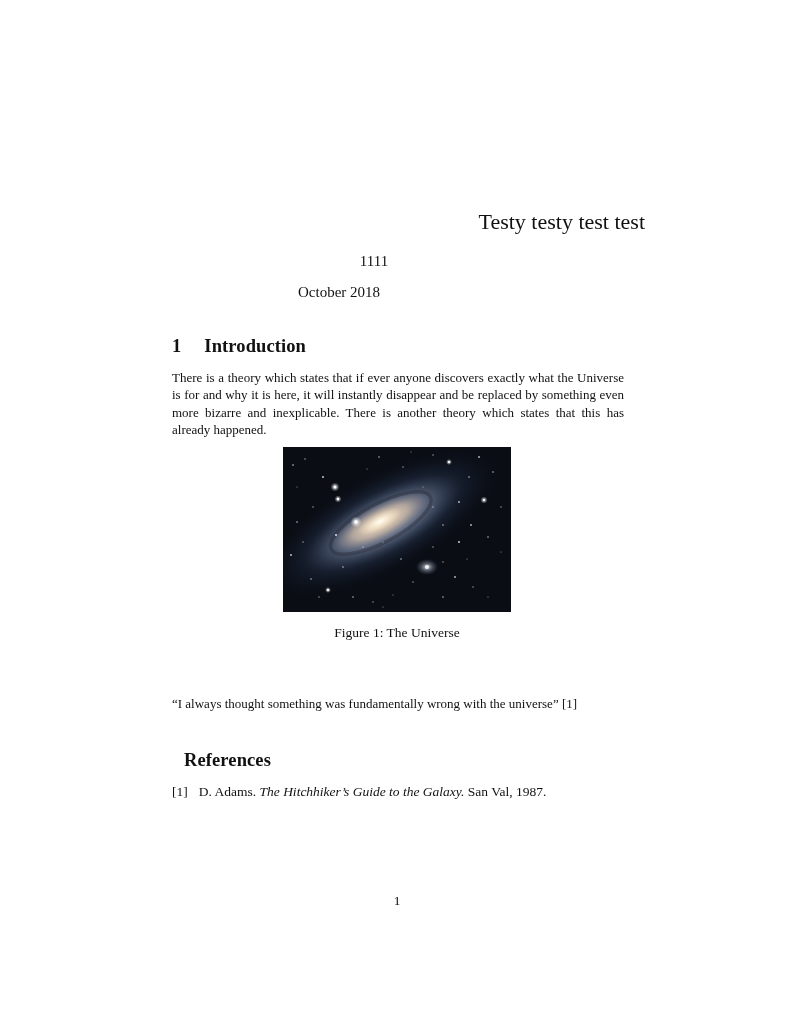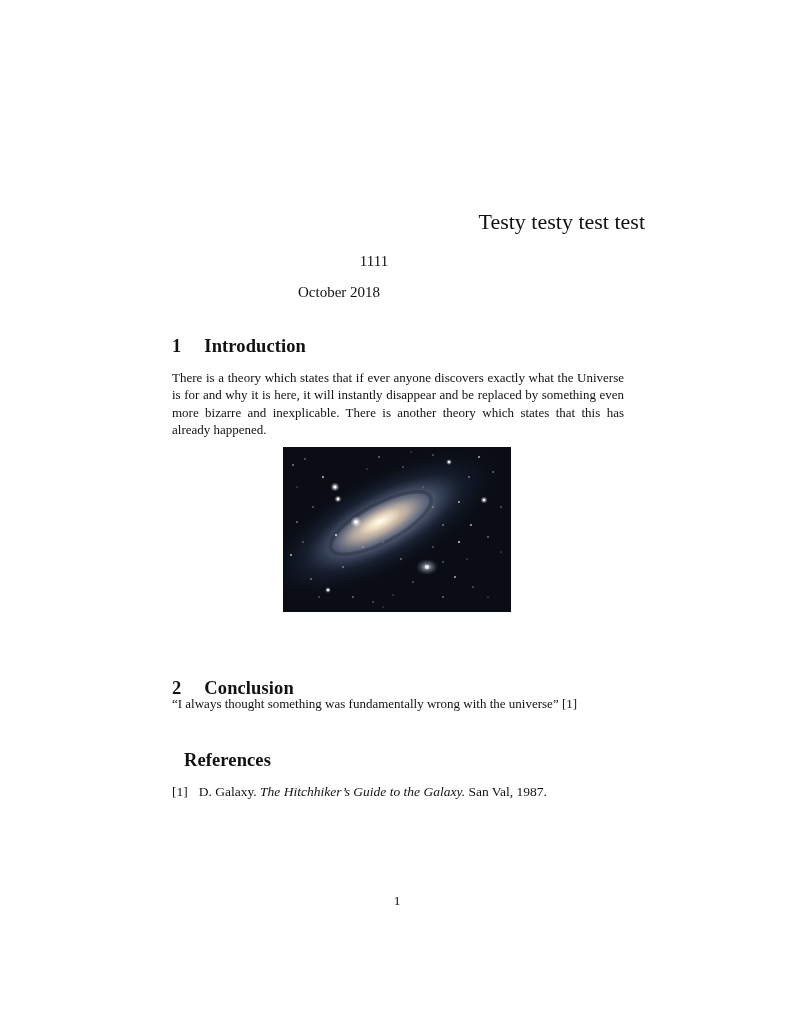--- a/index.html
+++ b/index.html
@@ -180,29 +180,27 @@
         <circle cx="84" cy="22" r="0.6" opacity="0.6"></circle>
         <circle cx="160" cy="115" r="0.7" opacity="0.65"></circle>
         <circle cx="184" cy="112" r="0.6" opacity="0.6"></circle>
         <circle cx="20" cy="95" r="0.7" opacity="0.65"></circle>
         <circle cx="100" cy="160" r="0.6" opacity="0.55"></circle>
         <circle cx="14" cy="40" r="0.6" opacity="0.6"></circle>
       </g>
     </svg>
   </div>
 
-
-  <div class="section-heading heading-concl">
-    <span class="sec-num">2</span><span>Conclusion</span>
-  </div>
+  <div class="figure-caption">Figure 1: The Universe</div>
+
 
   <p class="body-par par-concl">“I always thought something was fundamentally wrong with the universe” [1]</p>
 
   <div class="section-heading heading-refs">References</div>
 
   <div class="ref-entry">
     <span class="ref-label">[1]</span>
-    <span class="ref-text"><span>D. Galaxy.</span> <span class="ref-title">The Hitchhiker’s Guide to the Galaxy.</span> <span>San Val, 1987.</span></span>
+    <span class="ref-text"><span>D. Adams.</span> <span class="ref-title">The Hitchhiker’s Guide to the Galaxy.</span> <span>San Val, 1987.</span></span>
   </div>
 
   <div class="page-number">1</div>
 
 </div>
 
 </body></html>

